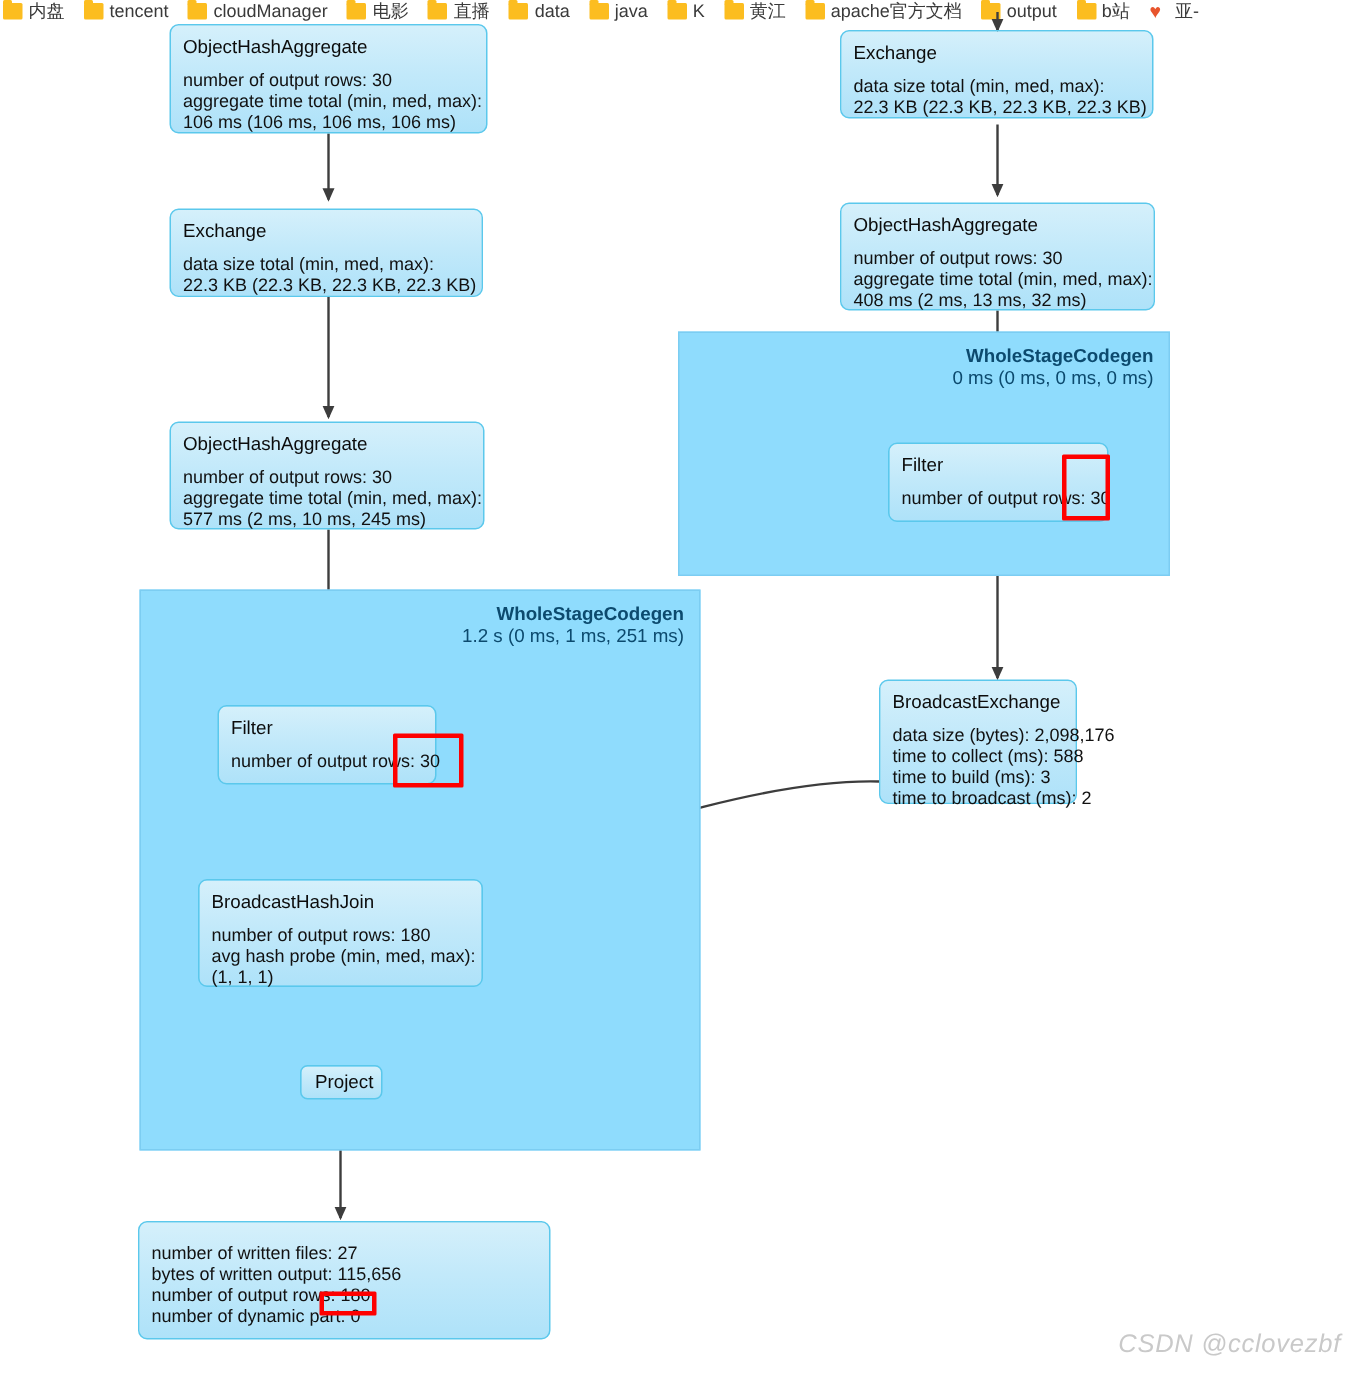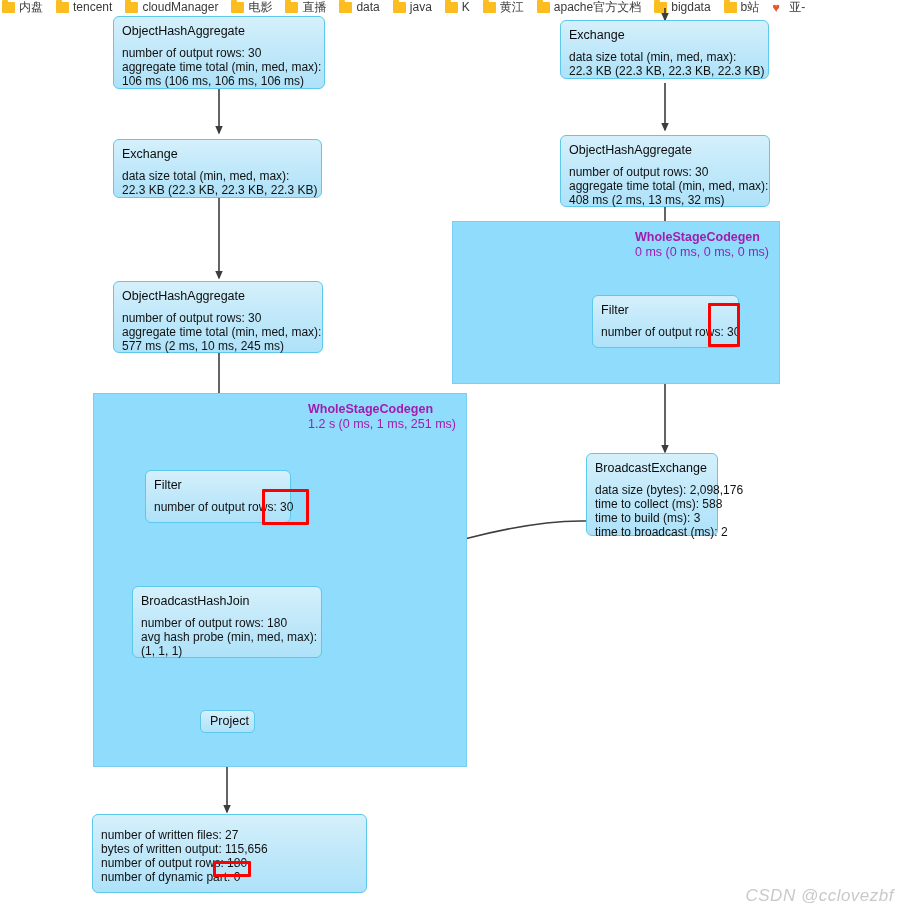--- a/index.html
+++ b/index.html
@@ -81,24 +81,24 @@
   .cluster {
     position: absolute;
     background: #8fdcfd;
     border: 1px solid #7ccdf2;
     box-sizing: border-box;
   }
   .cluster-title {
     position: absolute;
     right: 10px;
     top: 8px;
-    text-align: left;
+    text-align: right;
     font-size: 12.5px;
     font-weight: bold;
-    color: #a21caf;
+    color: #0c4a6e;
     line-height: 15px;
     white-space: nowrap;
   }
   .cluster-sub {
     font-weight: normal;
     font-size: 12.5px;
     display: block;
   }
 
   
@@ -193,21 +193,21 @@
     <div class="bookmark">
       <span class="bm-folder-icon"></span>
       <span>黄江</span>
     </div>
     <div class="bookmark">
       <span class="bm-folder-icon"></span>
       <span>apache官方文档</span>
     </div>
     <div class="bookmark">
       <span class="bm-folder-icon"></span>
-      <span>bigdata</span>
+      <span>output</span>
     </div>
     <div class="bookmark">
       <span class="bm-folder-icon"></span>
       <span>b站</span>
     </div>
     <div class="bookmark">
       <span class="bm-heart-icon">♥</span>
       <span>亚-</span>
     </div>
   </div>

